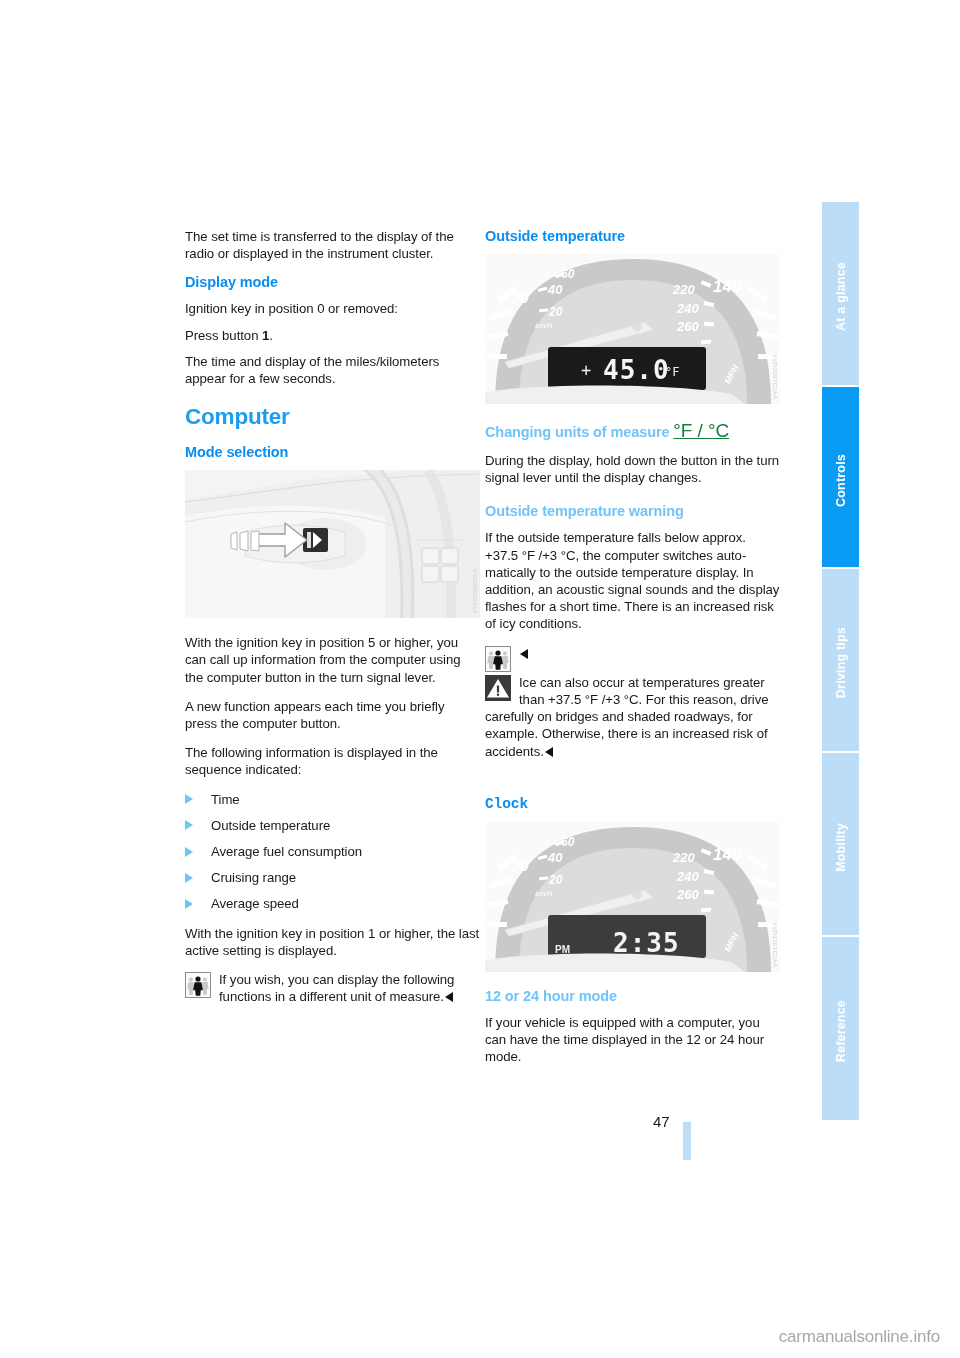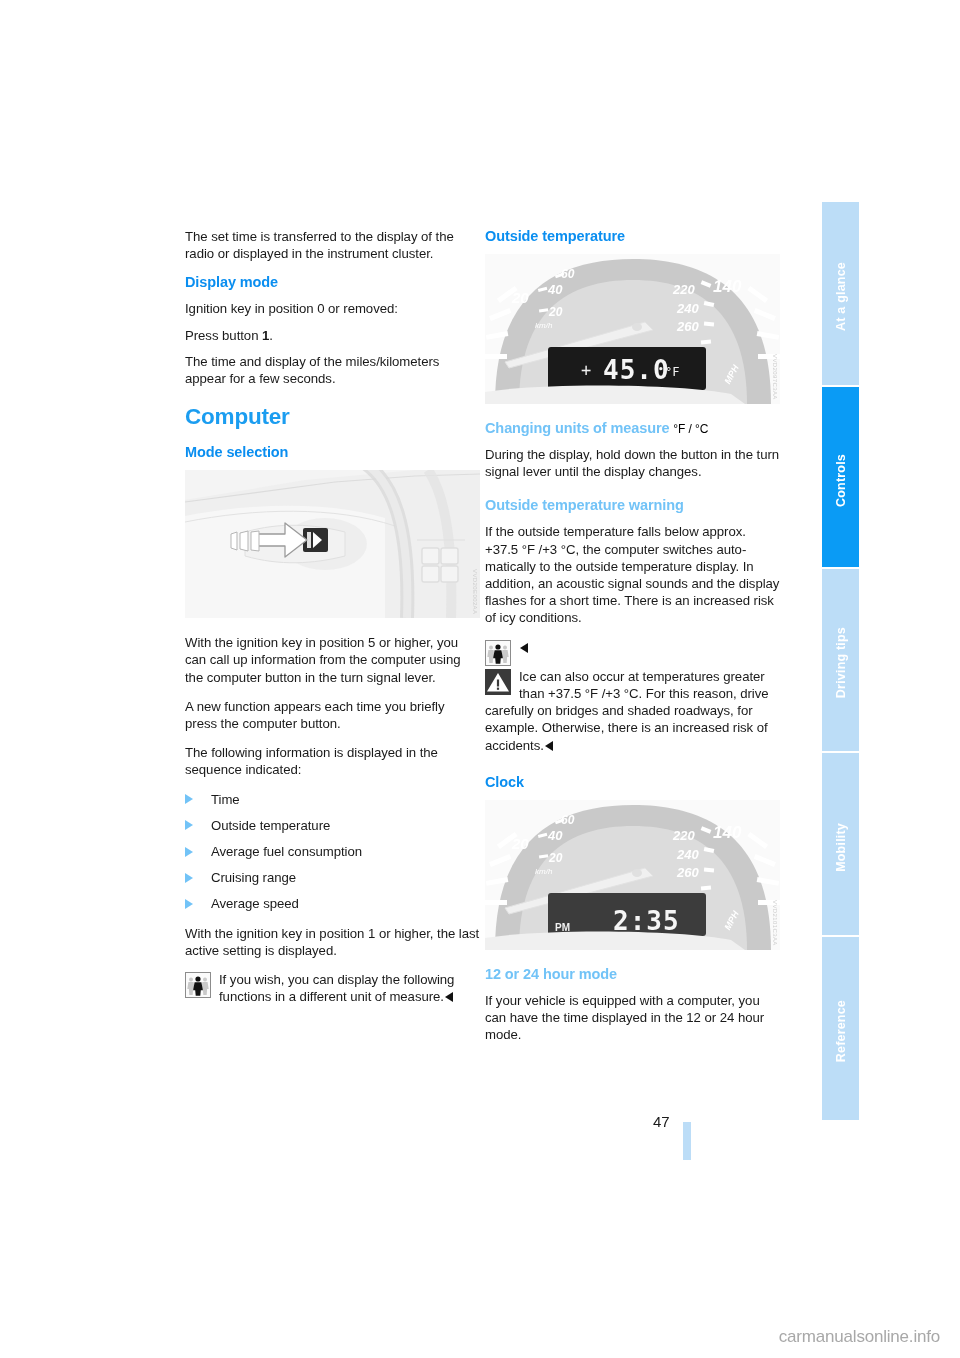--- a/index.html
+++ b/index.html
@@ -86,24 +86,25 @@
     color: #0a8ef0;
     margin-top: 2px;
     margin-bottom: 10px;
     letter-spacing: -0.1px;
   }
   h2.sub.light {
     color: #72c3f7;
   }
   h2.sub .units {
     font-weight: normal;
-    font-size: 12px;
-    color: #000000;
-  }
-  h2.sub-sp { margin-top: 20px; }
+    font-size: 19px;
+    color: #15803d;
+    text-decoration: underline;
+  }
+  h2.sub-sp { margin-top: 36px; font-family: Liberation Mono, monospace; }
 
   
   ul.bullets { list-style: none; margin-bottom: 12px; }
   ul.bullets li {
     position: relative;
     padding-left: 26px;
     margin-bottom: 9px;
   }
   .tri-right {
     position: absolute;

